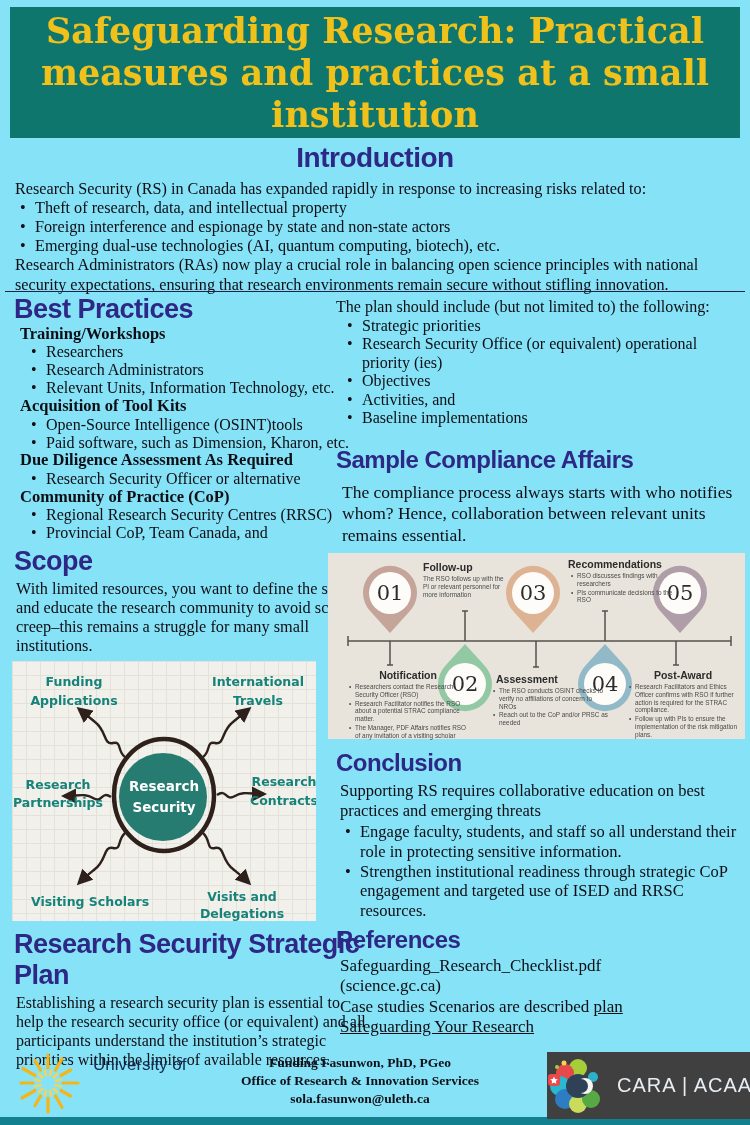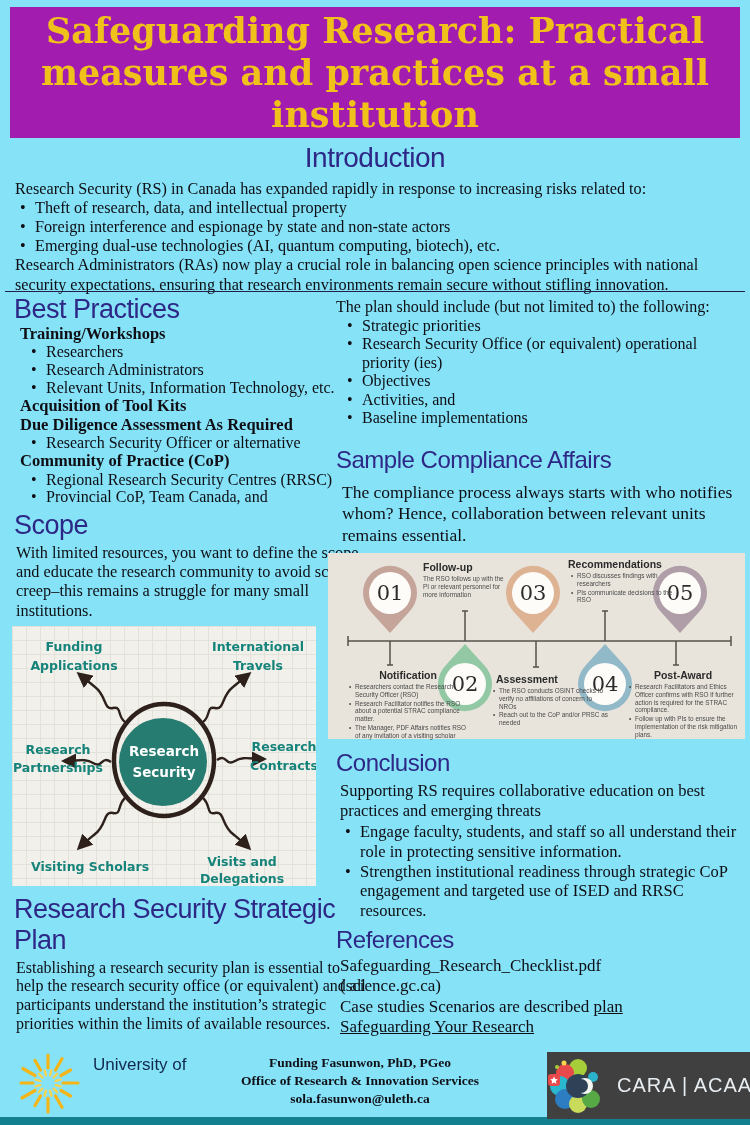--- a/index.html
+++ b/index.html
@@ -1,25 +1,25 @@
 <!DOCTYPE html>
 <html><head>
 <meta charset="utf-8">
 <style>
   html,body{margin:0;padding:0;background:#555;}
   .poster{position:relative;width:750px;height:1125px;background:#85E2F7;overflow:hidden;
           font-family:"Liberation Serif",serif;color:#0e0e14;}
   
-  .banner{position:absolute;left:10px;top:7px;width:730px;height:131px;background:#a21caf;
+  .banner{position:absolute;left:10px;top:7px;width:730px;height:131px;background:#0f766e;
           display:flex;align-items:center;justify-content:center;}
   .banner h1{margin:0;padding:0 30px;text-align:center;font-family:"DejaVu Serif",serif;
              font-weight:700;font-size:35px;line-height:1.2;color:#F0C11B;}
   
   .intro{position:absolute;left:0;top:142px;width:750px;}
-  .h-section{font-family:"Liberation Sans",sans-serif;font-weight:400;color:#2D2786;
+  .h-section{font-family:"Liberation Sans",sans-serif;font-weight:700;color:#2D2786;
              letter-spacing:-0.5px;margin:0;}
   .intro h2{font-size:28px;text-align:center;margin-bottom:6px;}
   .intro-body{padding:0 16px 0 15px;font-size:16.2px;line-height:1.18;}
   ul.blist{list-style:none;margin:0;padding:0;}
   ul.blist li{position:relative;padding-left:20px;}
   ul.blist li::before{content:"\2022";position:absolute;left:5px;}
   .divider{position:absolute;left:5px;top:291px;width:740px;height:0;
            border-top:1.6px solid #20204a;}
   
   .col-left{position:absolute;left:14px;top:294px;width:356px;}
@@ -102,20 +102,24 @@
     <h2 class="h-section">Best Practices</h2>
 
     <div class="grp">
       <div class="grp-title">Training/Workshops</div>
       <ul class="blist">
         <li>Researchers</li>
         <li>Research Administrators</li>
         <li>Relevant Units, Information Technology, etc.</li>
       </ul>
       <div class="grp-title">Acquisition of Tool Kits</div>
+      <ul class="blist">
+        <li>Open-Source Intelligence (OSINT)tools</li>
+        <li>Paid software, such as Dimension, Kharon, etc.</li>
+      </ul>
       <div class="grp-title">Due Diligence Assessment  As Required</div>
       <ul class="blist">
         <li>Research Security Officer or alternative</li>
       </ul>
       <div class="grp-title">Community of Practice (CoP)</div>
       <ul class="blist">
         <li>Regional Research Security Centres (RRSC)</li>
         <li>Provincial CoP, Team Canada, and</li>
       </ul>
     </div>

